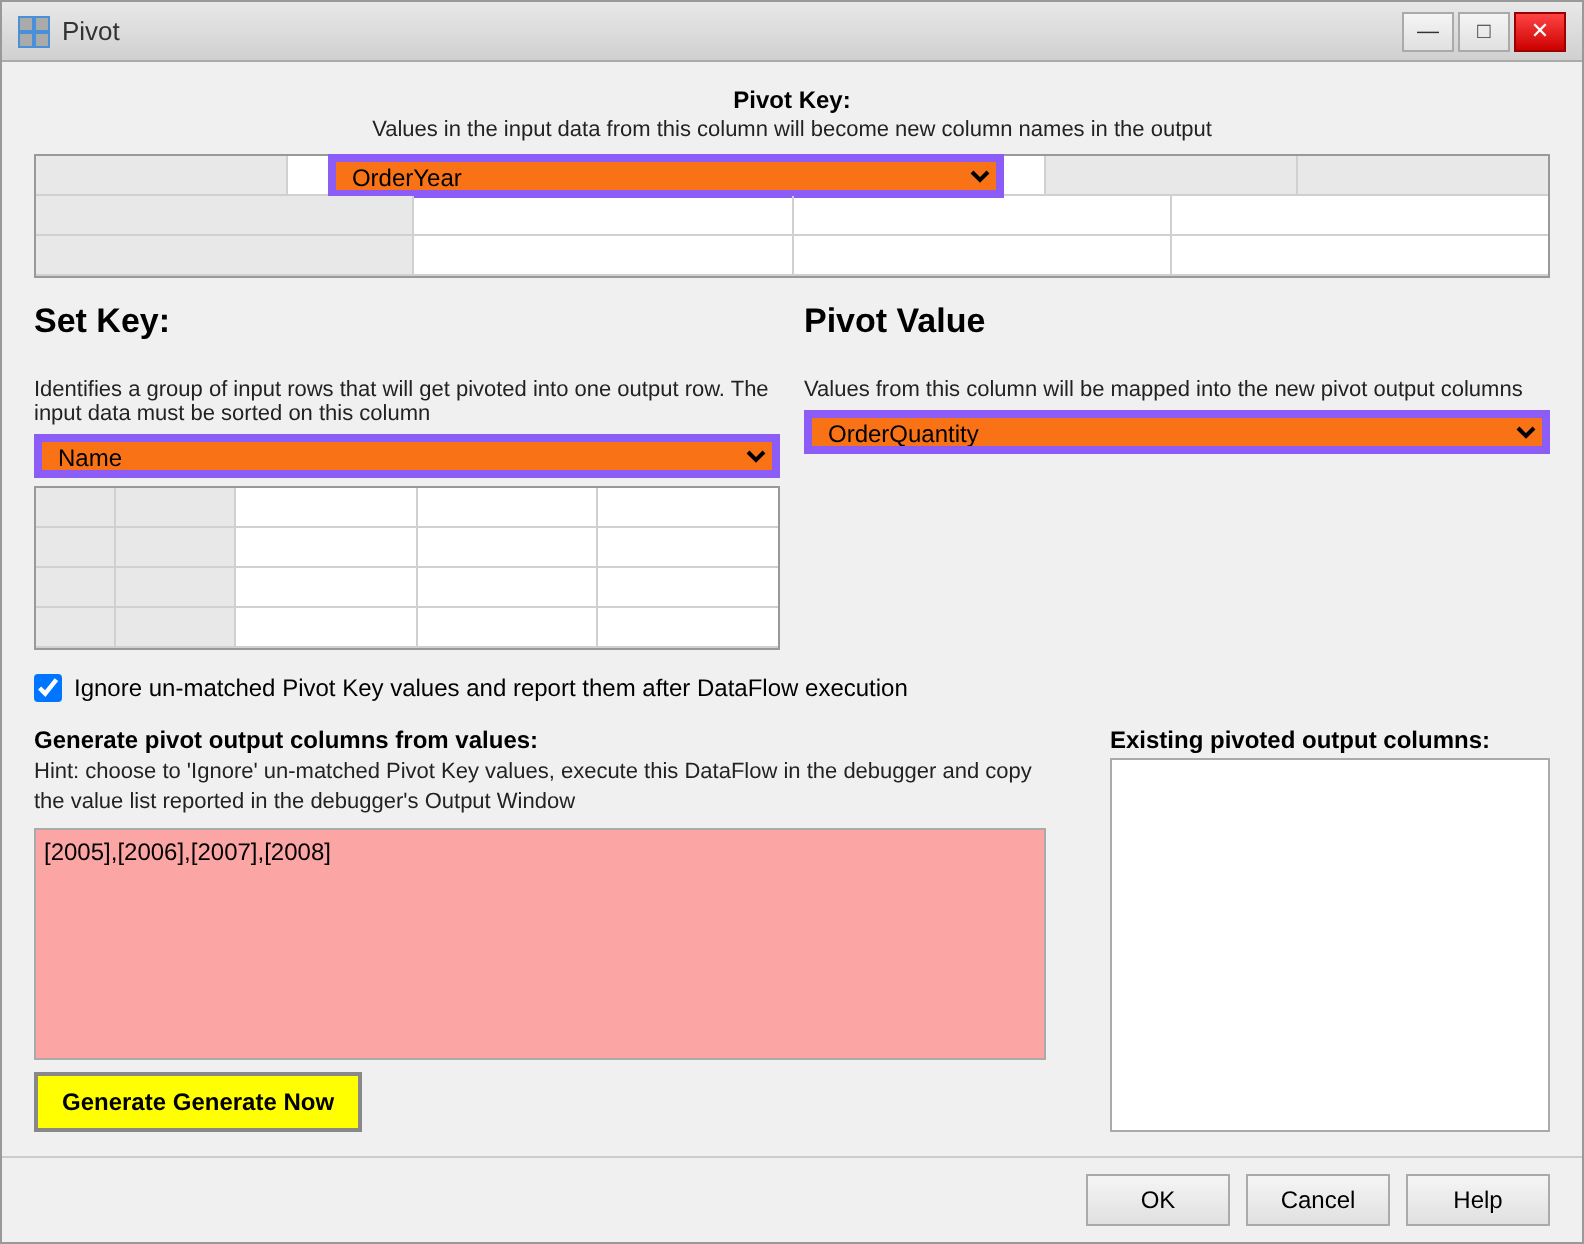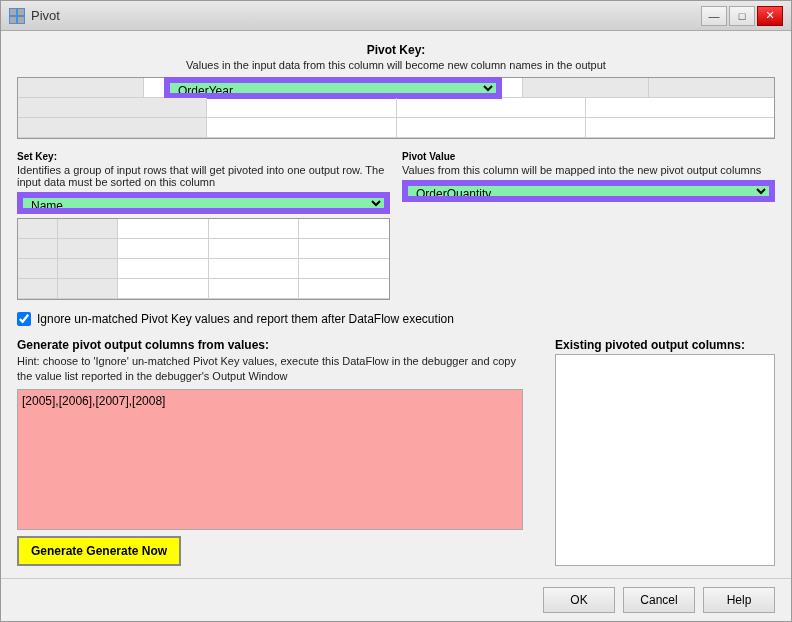--- a/index.html
+++ b/index.html
@@ -88,43 +88,43 @@
       margin-bottom: 2px;
     }
     .pivot-key-desc {
       font-size: 11px;
       text-align: center;
       color: #222;
       margin-bottom: 6px;
     }
     select {
       height: 22px;
-      border: 6px solid #8b5cf6;
-      background: #86efac;
+      border: 4px solid #8b5cf6;
+      background: #f97316;
       padding: 0 4px;
       font-size: 12px;
       cursor: pointer;
     }
 
     
     .middle-section {
       display: flex;
       gap: 12px;
       width: 100%;
     }
     .set-key-col {
       flex: 1;
     }
     .pivot-value-col {
       flex: 1;
     }
     .section-title {
       font-weight: bold;
-      font-size: 10px;
-      margin-bottom: 2px;
+      font-size: 17px;
+      margin-bottom: 18px;
     }
     .section-desc {
       font-size: 11px;
       color: #222;
       margin-bottom: 4px;
     }
 
     
     .checkbox-row {
       display: flex;

